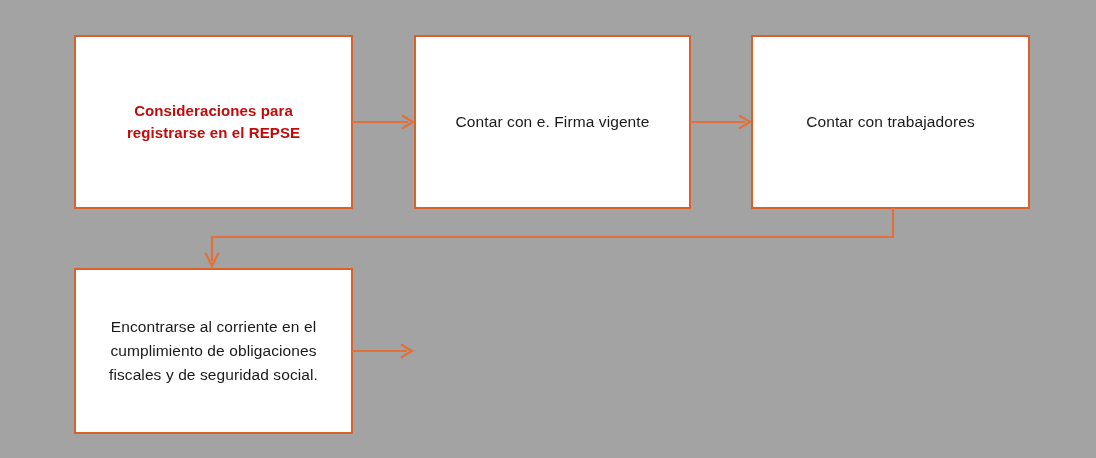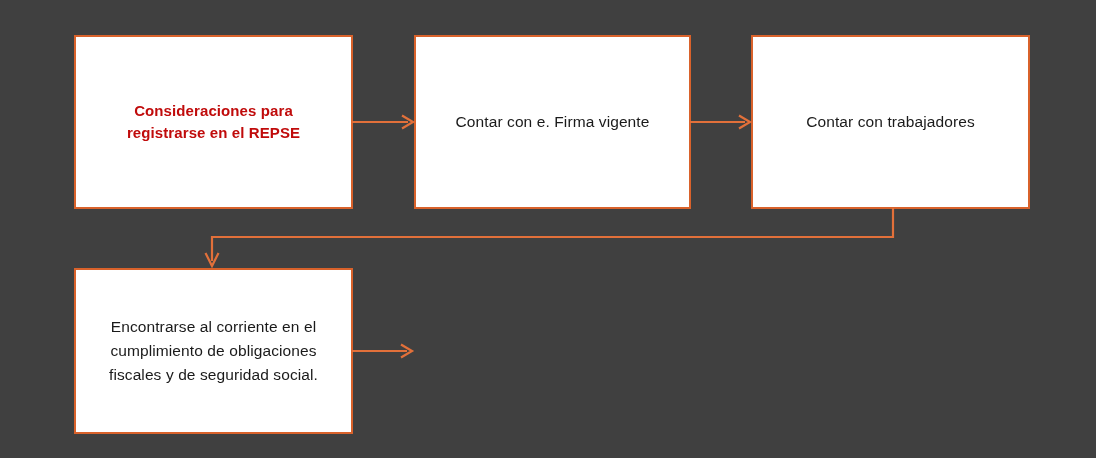--- a/index.html
+++ b/index.html
@@ -11,21 +11,21 @@
   body {
     font-family: "Liberation Sans", sans-serif;
     width: 1096px;
     height: 458px;
     overflow: hidden;
   }
   #canvas {
     position: relative;
     width: 1096px;
     height: 458px;
-    background: #404040;
+    background: #a3a3a3;
   }
 
   
   .node {
     position: absolute;
     box-sizing: border-box;
     border: 2px solid #D9622B;
     background: #ffffff;
     display: flex;
     align-items: center;

